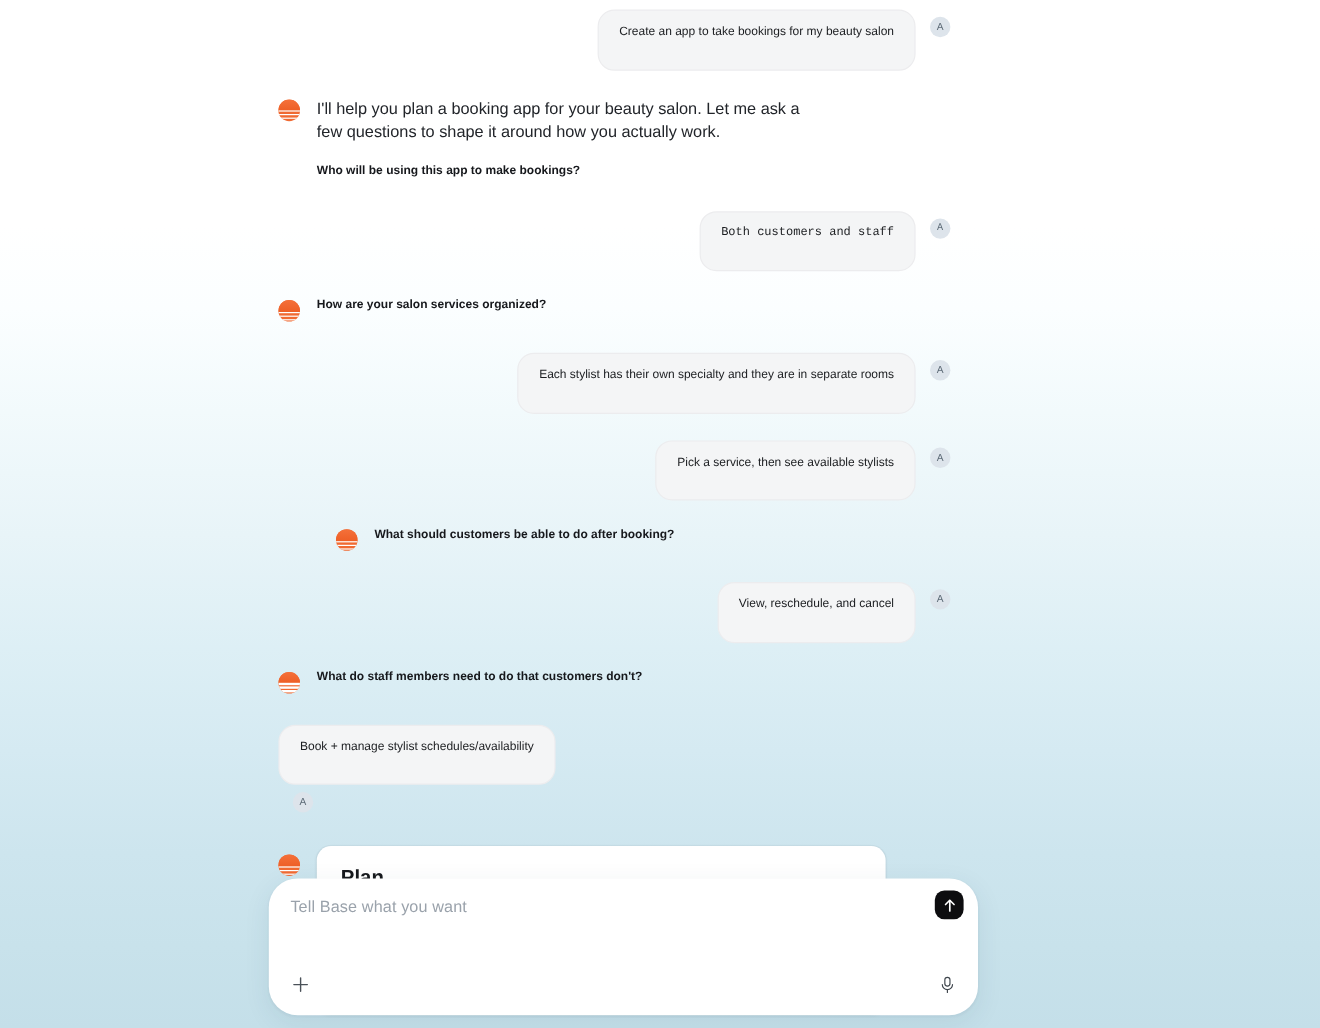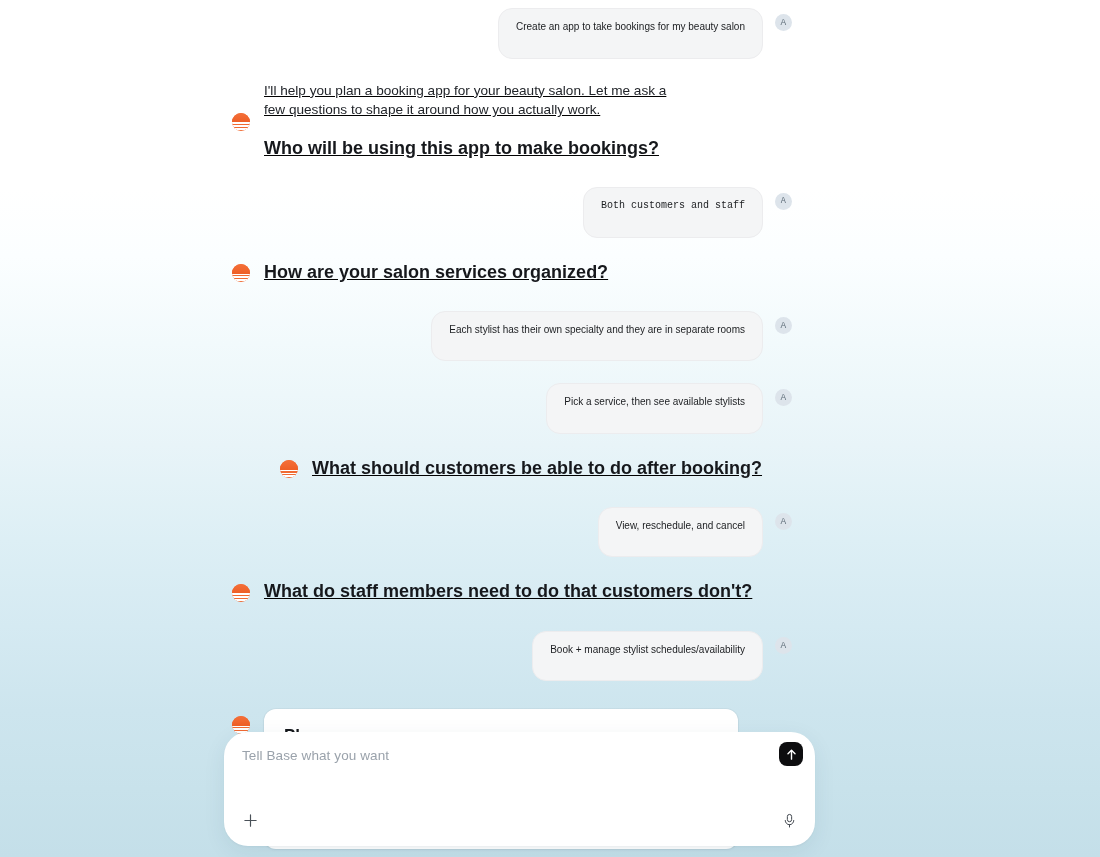--- a/index.html
+++ b/index.html
@@ -76,23 +76,22 @@
     line-height: 17px;
     text-align: center;
     margin-left: 12px;
     margin-top: 6px;
     letter-spacing: .2px;
   }
 
   
   .bot-turn {
     display: flex;
-    align-items: center;
+    align-items: flex-start;
     margin-bottom: 22px;
-    text-decoration: underline;
   }
 
   .bot-avatar {
     flex: 0 0 auto;
     width: 18px;
     height: 18px;
     border-radius: 50%;
     margin-right: 14px;
     margin-top: 2px;
     overflow: hidden;
@@ -123,21 +122,21 @@
 
   .bot-para {
     font-size: 13.6px;
     line-height: 1.45;
     color: #22252a;
     margin-bottom: 16px;
     max-width: 420px;
   }
 
   .bot-question {
-    font-size: 18px;
+    font-size: 10px;
     line-height: 1.4;
     color: #16181c;
     font-weight: 700;
   }
 
   
   .plan-turn {
     display: flex;
     align-items: flex-start;
     margin-bottom: 0;
@@ -314,21 +313,21 @@
         <div class="sun-top"></div>
         <div class="bar b1"></div>
         <div class="bar b2"></div>
         <div class="bar b3"></div>
       </div>
       <div class="bot-body">
         <div class="bot-question">What do staff members need to do that customers don't?</div>
       </div>
     </div>
 
-    <div class="user-turn" style="margin-bottom:28px;">
+    <div class="user-turn" style="margin-bottom:28px;flex-direction:column;">
       <div class="user-bubble">Book + manage stylist schedules/availability</div>
       <div class="user-avatar">A</div>
     </div>
 
     <div class="plan-turn">
       <div class="bot-avatar" style="margin-top:7px;">
         <div class="sun-top"></div>
         <div class="bar b1"></div>
         <div class="bar b2"></div>
         <div class="bar b3"></div>

